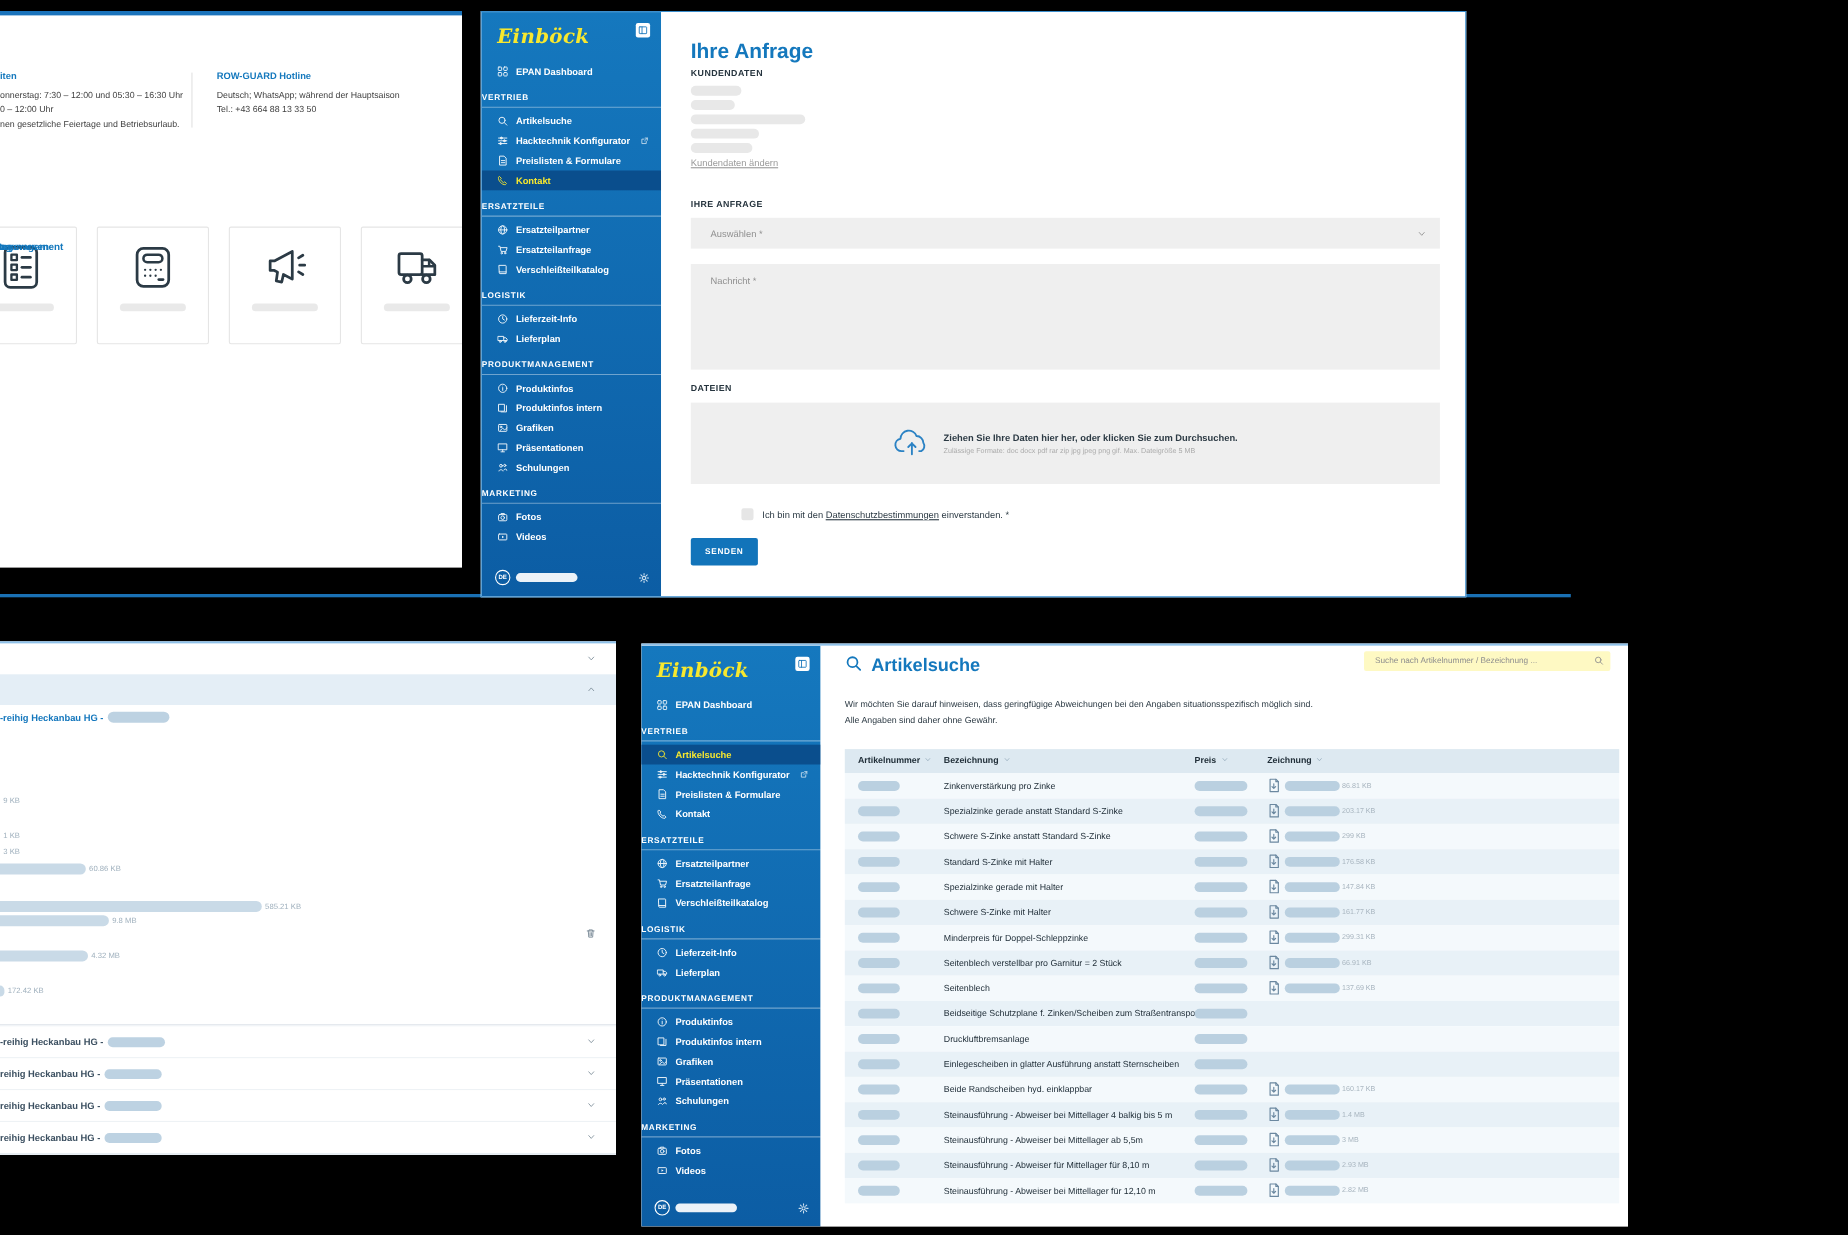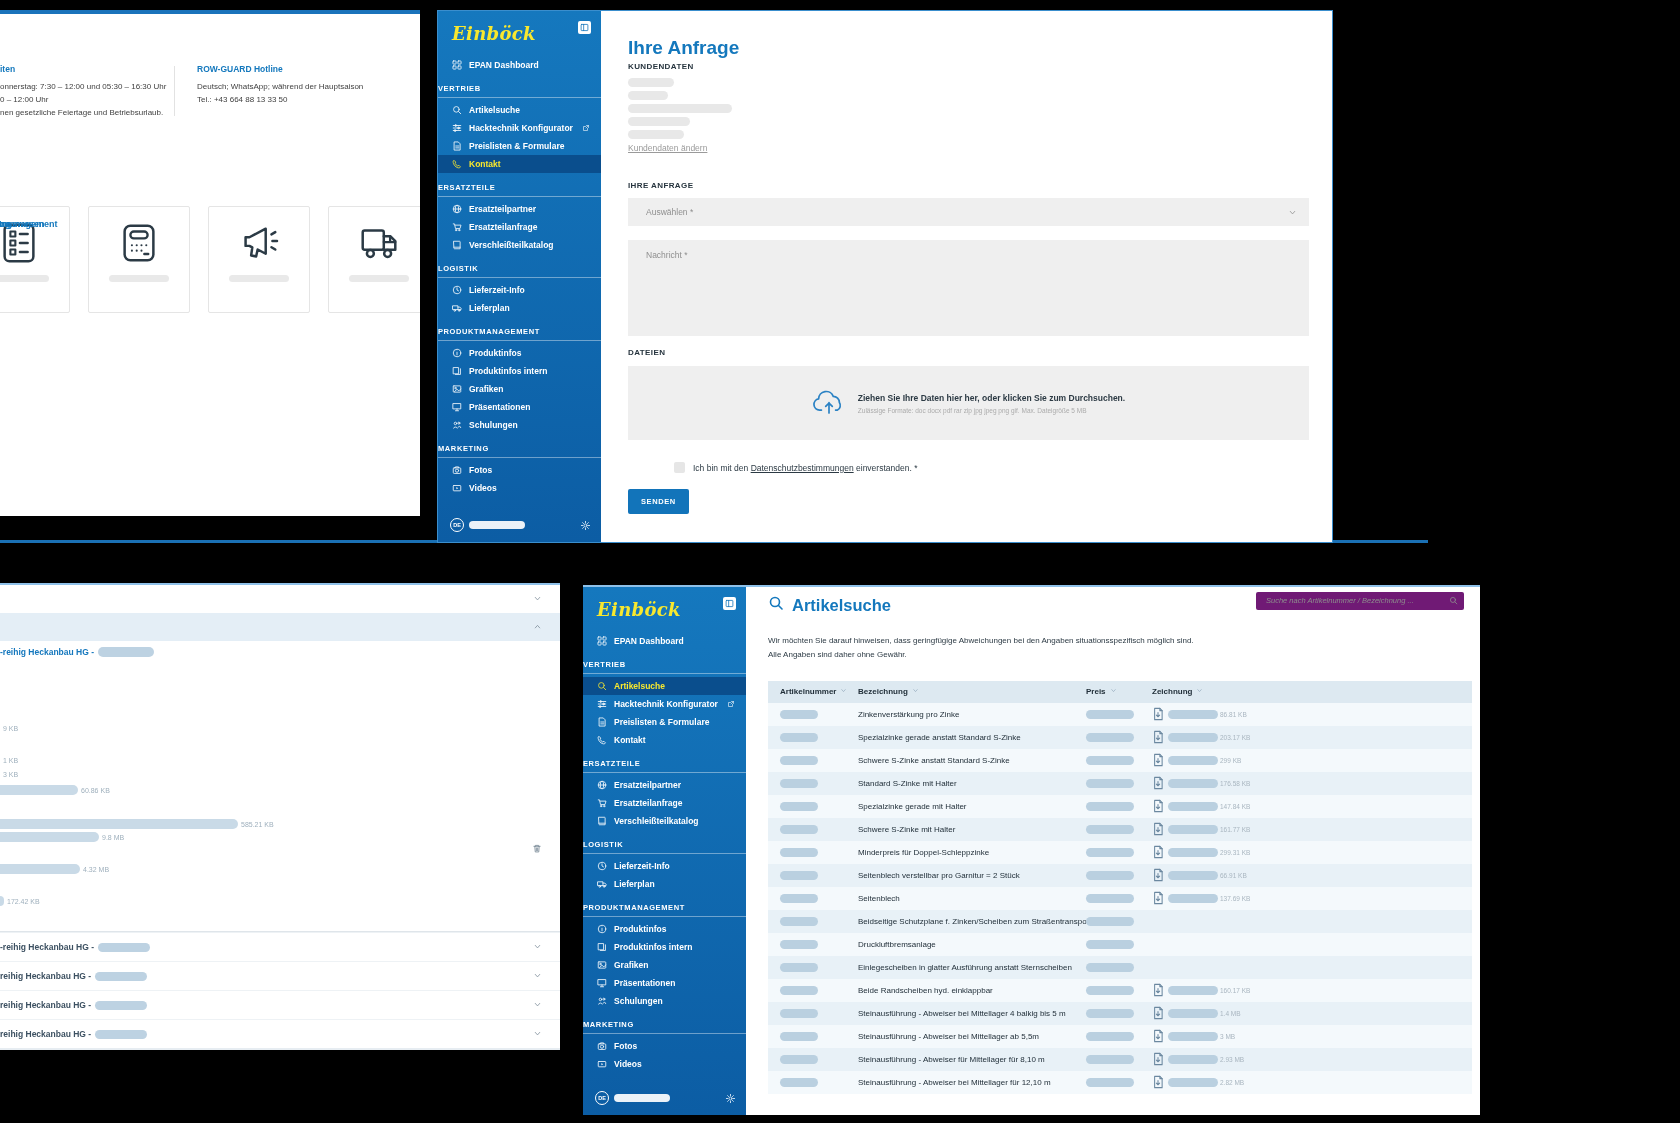--- a/index.html
+++ b/index.html
@@ -89,21 +89,21 @@
   .c-crow{height:28px;position:relative;display:flex;align-items:center;border-top:1px solid #eef2f5;background:#fff;}
   .c-crow .frag{font-size:8.5px;font-weight:bold;color:#3c5061;white-space:nowrap;}
   .c-crow .pill{width:52px;height:9px;border-radius:4.5px;background:#bdd2e2;margin-left:4px;}
   .c-footer{height:8px;background:#e7edf2;}
 
   
   .panelD{left:583px;top:585px;width:897px;height:528px;border-top:2px solid #8fc1e9;display:flex;overflow:hidden;}
   .mainD{position:relative;flex:1;background:#fff;}
   .d-titlerow{position:absolute;left:22px;top:8px;display:flex;align-items:center;gap:8px;color:#1478bd;}
   .d-title{font-size:16.5px;font-weight:bold;}
-  .d-search{position:absolute;right:16px;top:5px;width:208px;height:18px;background:#701a75;border-radius:2px;font-style:italic;}
+  .d-search{position:absolute;right:16px;top:5px;width:224px;height:18px;background:#fef9c3;border-radius:2px;}
   .d-search .ph{position:absolute;left:10px;top:0;line-height:18px;font-size:7.5px;color:#8e8e8e;white-space:nowrap;}
   .d-search .gl{position:absolute;right:6px;top:4px;color:#8e8e8e;display:flex;}
   .d-note{position:absolute;left:22px;font-size:8px;color:#2c3a44;}
   .d-table{position:absolute;left:22px;top:94px;right:8px;}
   .t-head{position:relative;height:22px;background:#dde9f1;}
   .t-head .hl{position:absolute;top:6px;font-size:8px;font-weight:bold;color:#22303a;display:flex;align-items:flex-start;gap:4px;}
   .t-head .hl .sort{color:#8aa2b5;display:flex;}
   .t-row{position:relative;height:23px;}
   .t-row.odd{background:#f4f9fc;}
   .t-row.even{background:#e8f1f7;}

